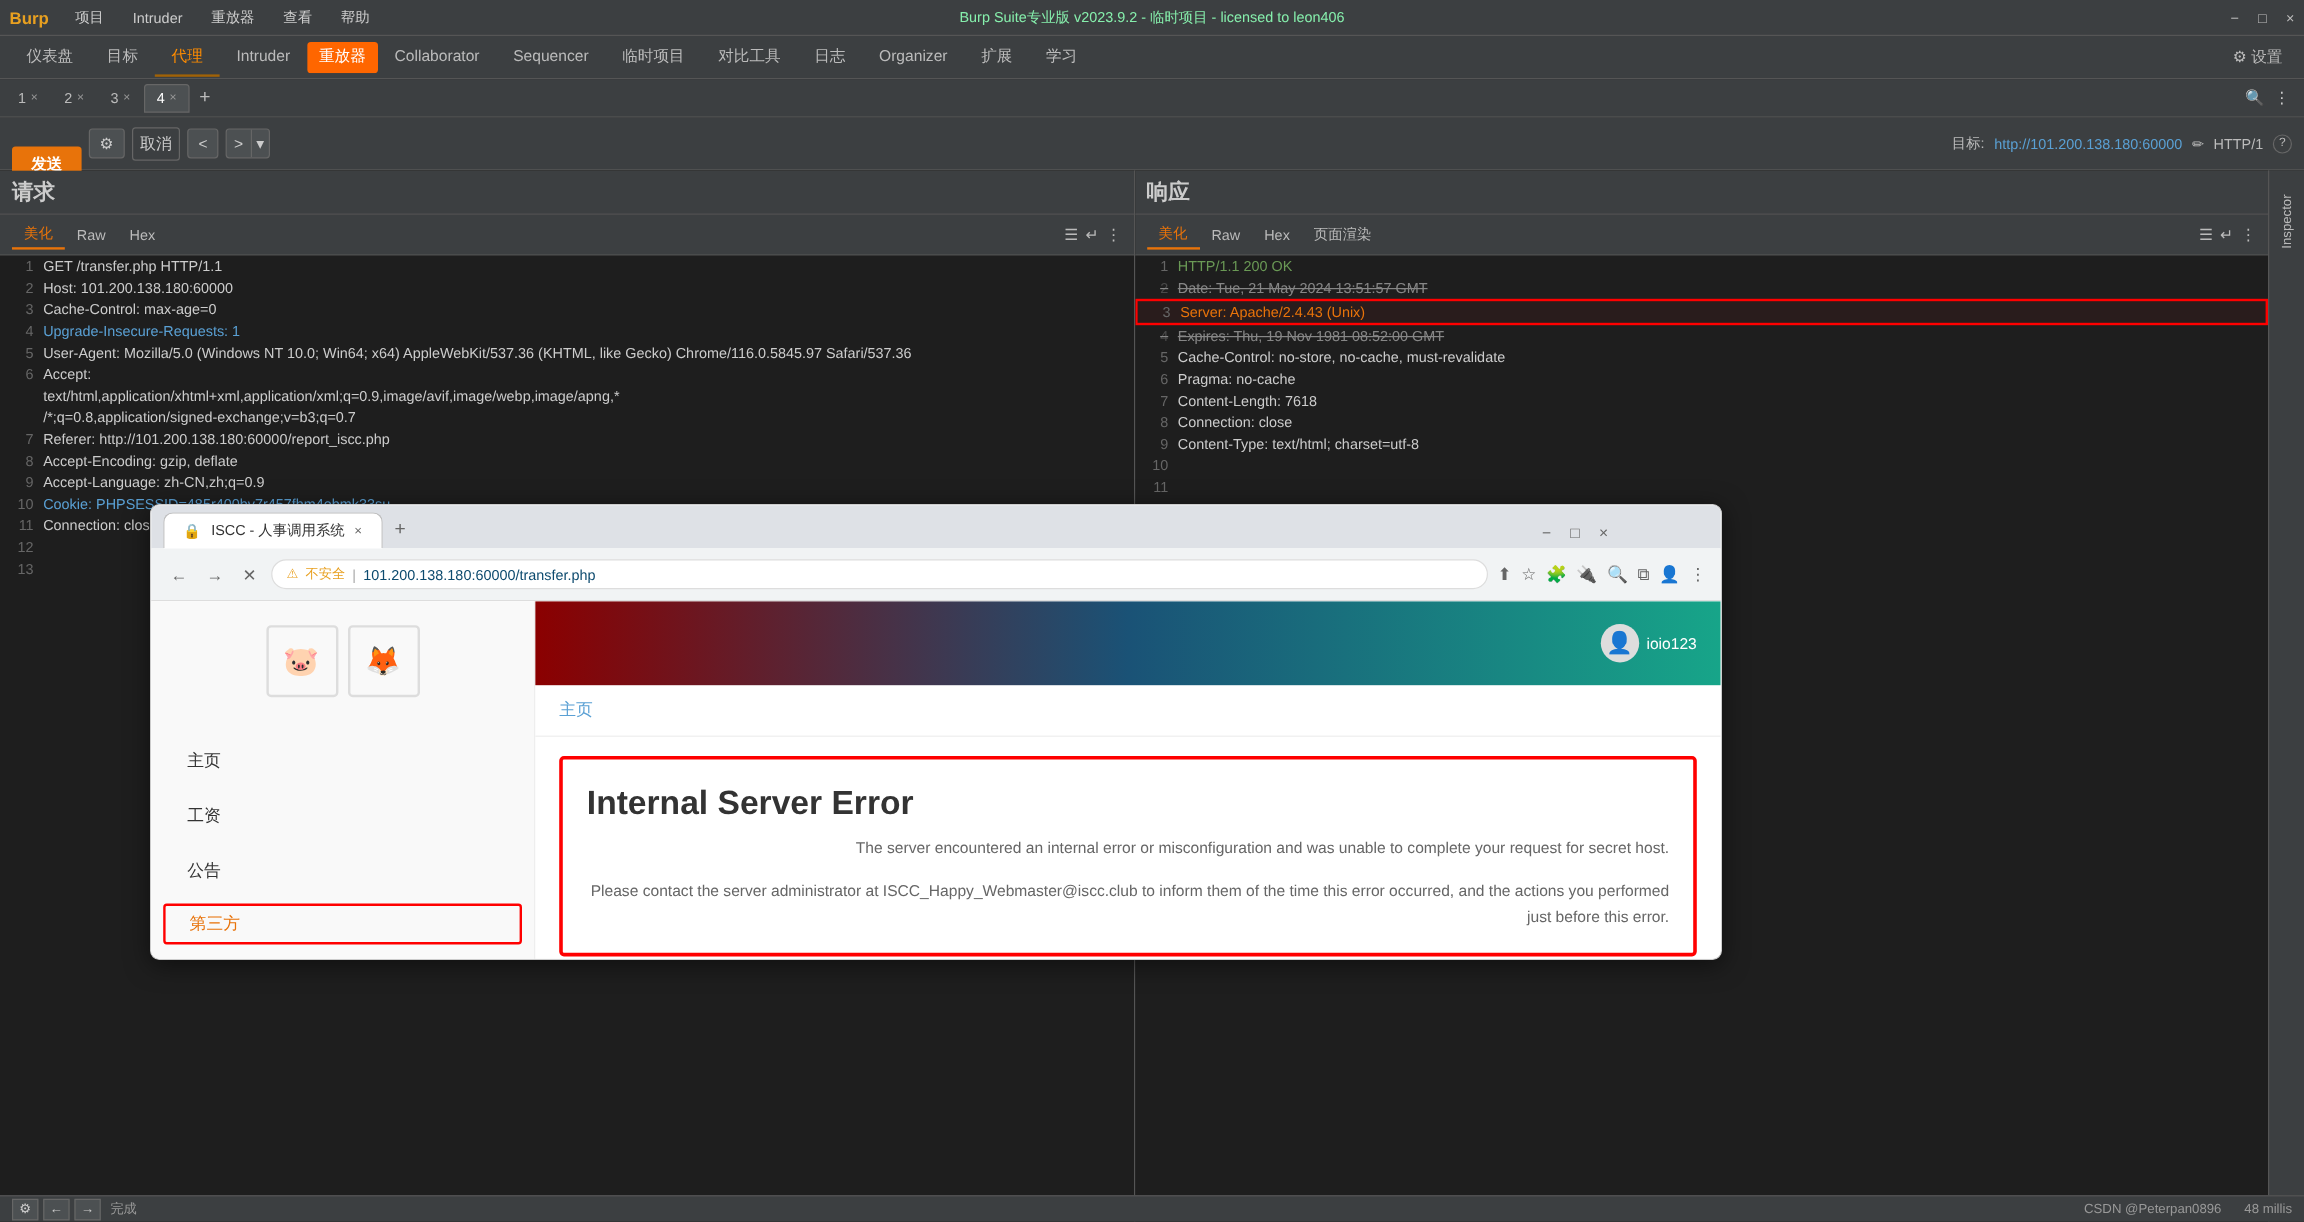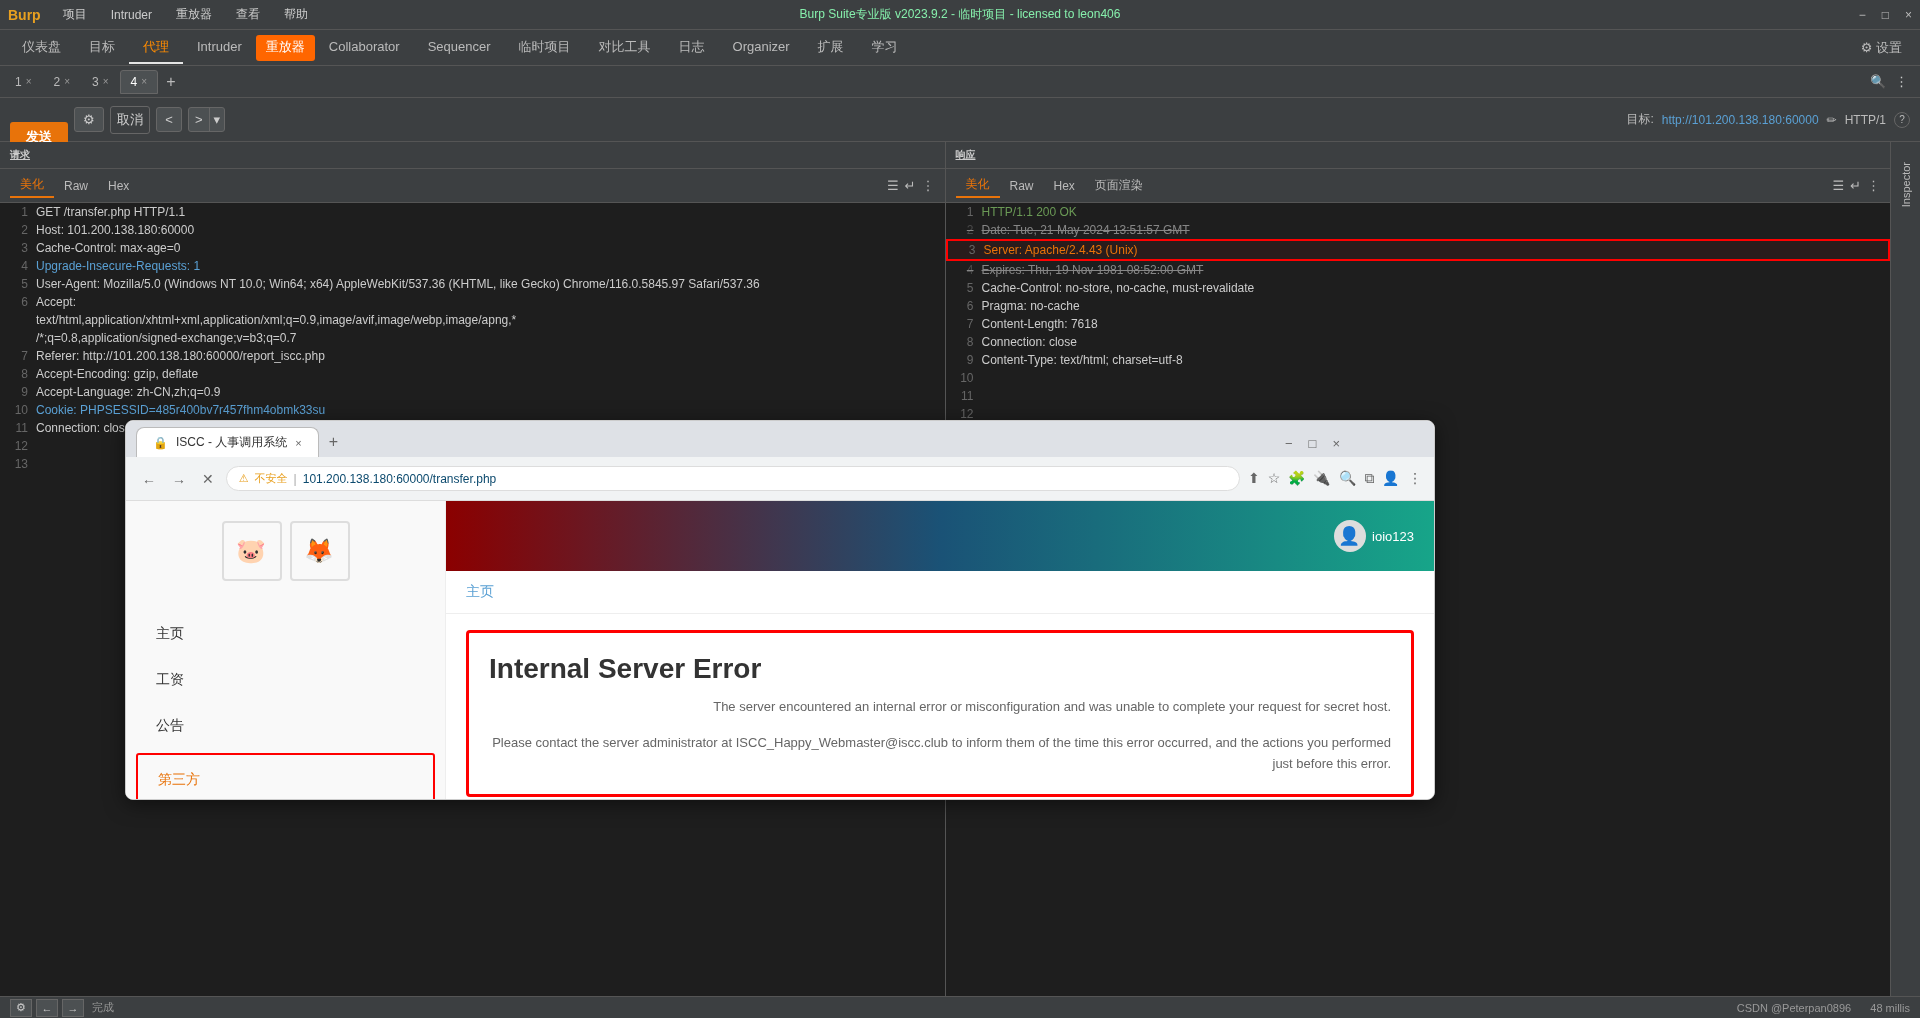--- a/index.html
+++ b/index.html
@@ -31,21 +31,21 @@
       gap: 0;
       border-bottom: 1px solid #555;
     }
     .nav-item {
       padding: 6px 14px;
       cursor: pointer;
       color: #bbb;
       font-size: 13px;
       border-bottom: 2px solid transparent;
     }
-    .nav-item.active { color: #ff8c00; border-bottom: 2px solid #e5e5e5; }
+    .nav-item.active { color: #ff8c00; border-bottom: 2px solid #a16207; }
     .nav-item.active-rep { color: #fff; background: #ff6600; border-radius: 3px; padding: 3px 10px; }
     .nav-settings { margin-left: auto; color: #bbb; padding: 4px 10px; cursor: pointer; }
 
     
     .tab-bar {
       background: #3c3f41;
       height: 32px;
       display: flex;
       align-items: center;
       padding: 0 4px;
@@ -119,25 +119,24 @@
     .panel {
       flex: 1;
       display: flex;
       flex-direction: column;
       border-right: 1px solid #555;
       overflow: hidden;
     }
     .panel-header {
       padding: 6px 10px;
       color: #ccc;
-      font-size: 10px;
+      font-size: 18px;
       font-weight: bold;
       background: #3c3f41;
       border-bottom: 1px solid #555;
-      text-decoration: underline;
     }
     .panel-tabs {
       display: flex;
       align-items: center;
       background: #3c3f41;
       padding: 4px 10px;
       gap: 0;
       border-bottom: 1px solid #555;
     }
     .panel-tab {
@@ -294,21 +293,21 @@
       color: #333;
       cursor: pointer;
       font-size: 14px;
     }
     .sidebar-menu-item.active {
       color: #e8730a;
       border: 2px solid red;
       margin: 4px 10px;
       width: calc(100% - 20px);
       border-radius: 3px;
-      padding: 16px 20px;
+      padding: 6px 20px;
     }
 
     .browser-main {
       flex: 1;
       padding: 0;
       overflow: hidden;
     }
     .browser-header-bar {
       height: 70px;
       background: linear-gradient(to right, #8b0000, #1a5276, #17a589);

